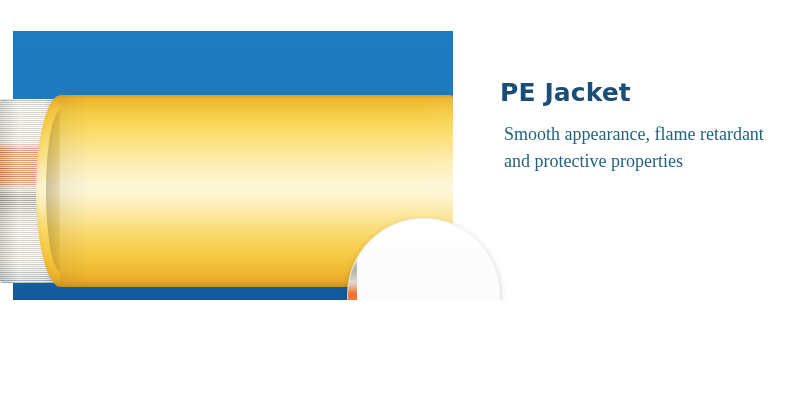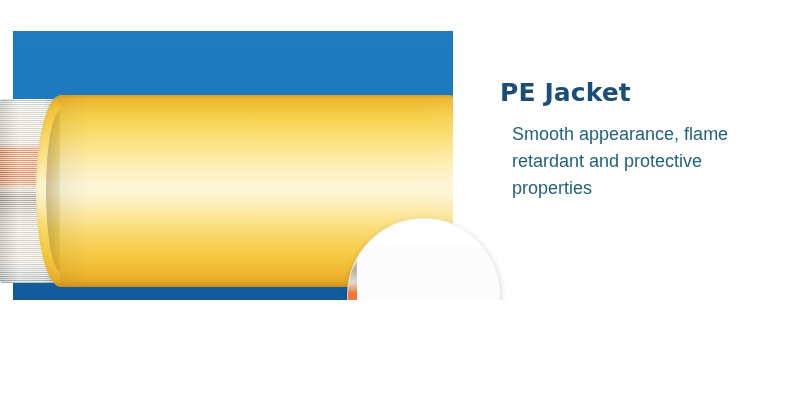--- a/index.html
+++ b/index.html
@@ -159,25 +159,25 @@
   }
   .caption h2{
     margin:0 0 14px 0;
     font-size:25px;
     font-weight:bold;
     letter-spacing:0.1px;
     color:#1a4e78;
     font-family:"DejaVu Sans","Liberation Sans",sans-serif;
   }
   .caption p{
-    margin:12px;
+    margin:4px;
     font-size:18px;
     line-height:27px;
     color:#22627f;
-    font-family:Liberation Sans, sans-serif;
+    font-family:Liberation Serif, serif;
   }
 </style>
 </head>
 <body>
 
 <div id="stage">
 
   <div class="blue-panel"></div>
 
   <div class="cable-wrap">

